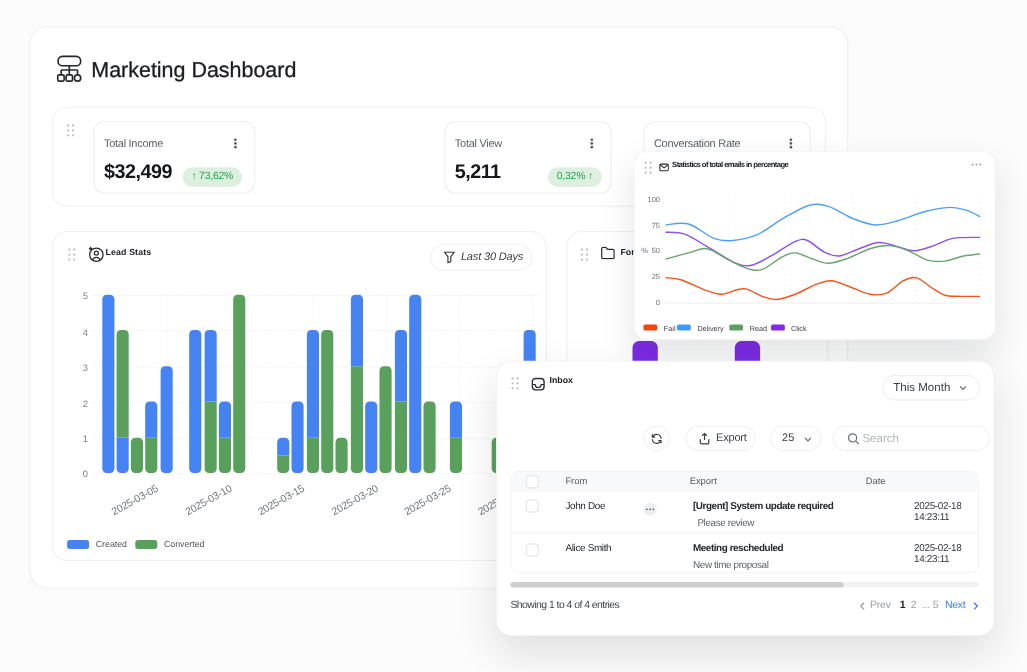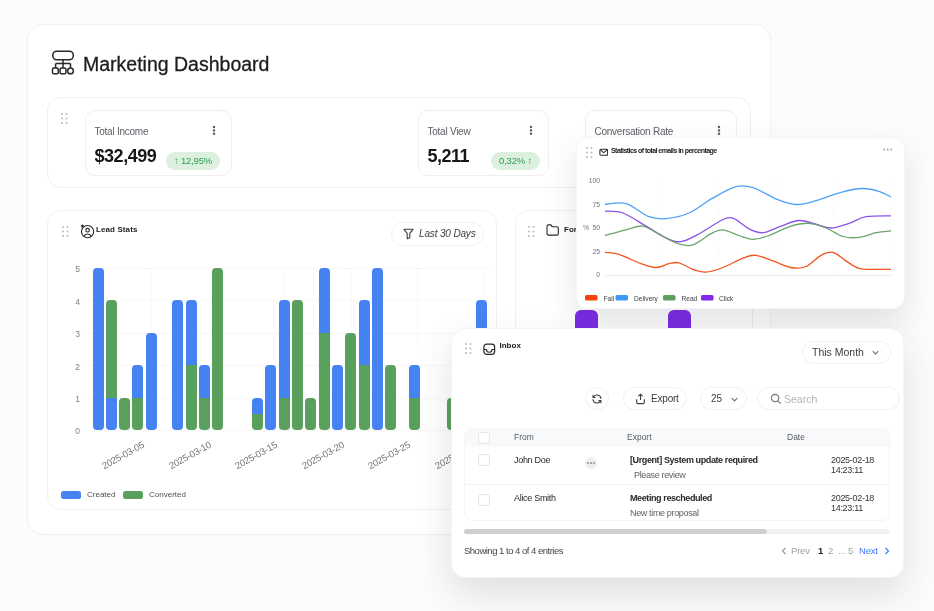--- a/index.html
+++ b/index.html
@@ -85,23 +85,23 @@
     </svg>
 
   <div class="stat abs" style="left:85px;width:147px">
     <div class="lbl">Total Income</div>
     <svg class="abs" style="right:15px;top:14px" width="4" height="12" viewBox="0 0 4 12">
         <circle cx="2" cy="2.0" r="1.2" fill="#56595e"></circle>
         <circle cx="2" cy="5.4" r="1.2" fill="#56595e"></circle>
         <circle cx="2" cy="8.8" r="1.2" fill="#56595e"></circle>
       </svg>
     <div class="val">$32,499</div>
-    <div class="badge g" style="right:11px">↑ 12,95%</div>
-  </div>
-  <div class="stat abs" style="left:418px;width:131px">
+    <div class="badge g" style="right:11px">↑ 73,62%</div>
+  </div>
+  <div class="stat abs" style="left:404px;width:152px">
     <div class="lbl">Total View</div>
     <svg class="abs" style="right:15px;top:14px" width="4" height="12" viewBox="0 0 4 12">
         <circle cx="2" cy="2.0" r="1.2" fill="#56595e"></circle>
         <circle cx="2" cy="5.4" r="1.2" fill="#56595e"></circle>
         <circle cx="2" cy="8.8" r="1.2" fill="#56595e"></circle>
       </svg>
     <div class="val" style="letter-spacing:-0.5px">5,211</div>
     <div class="badge g" style="right:8px">0,32% ↑</div>
   </div>
   <div class="stat abs" style="left:585px;width:152px">

